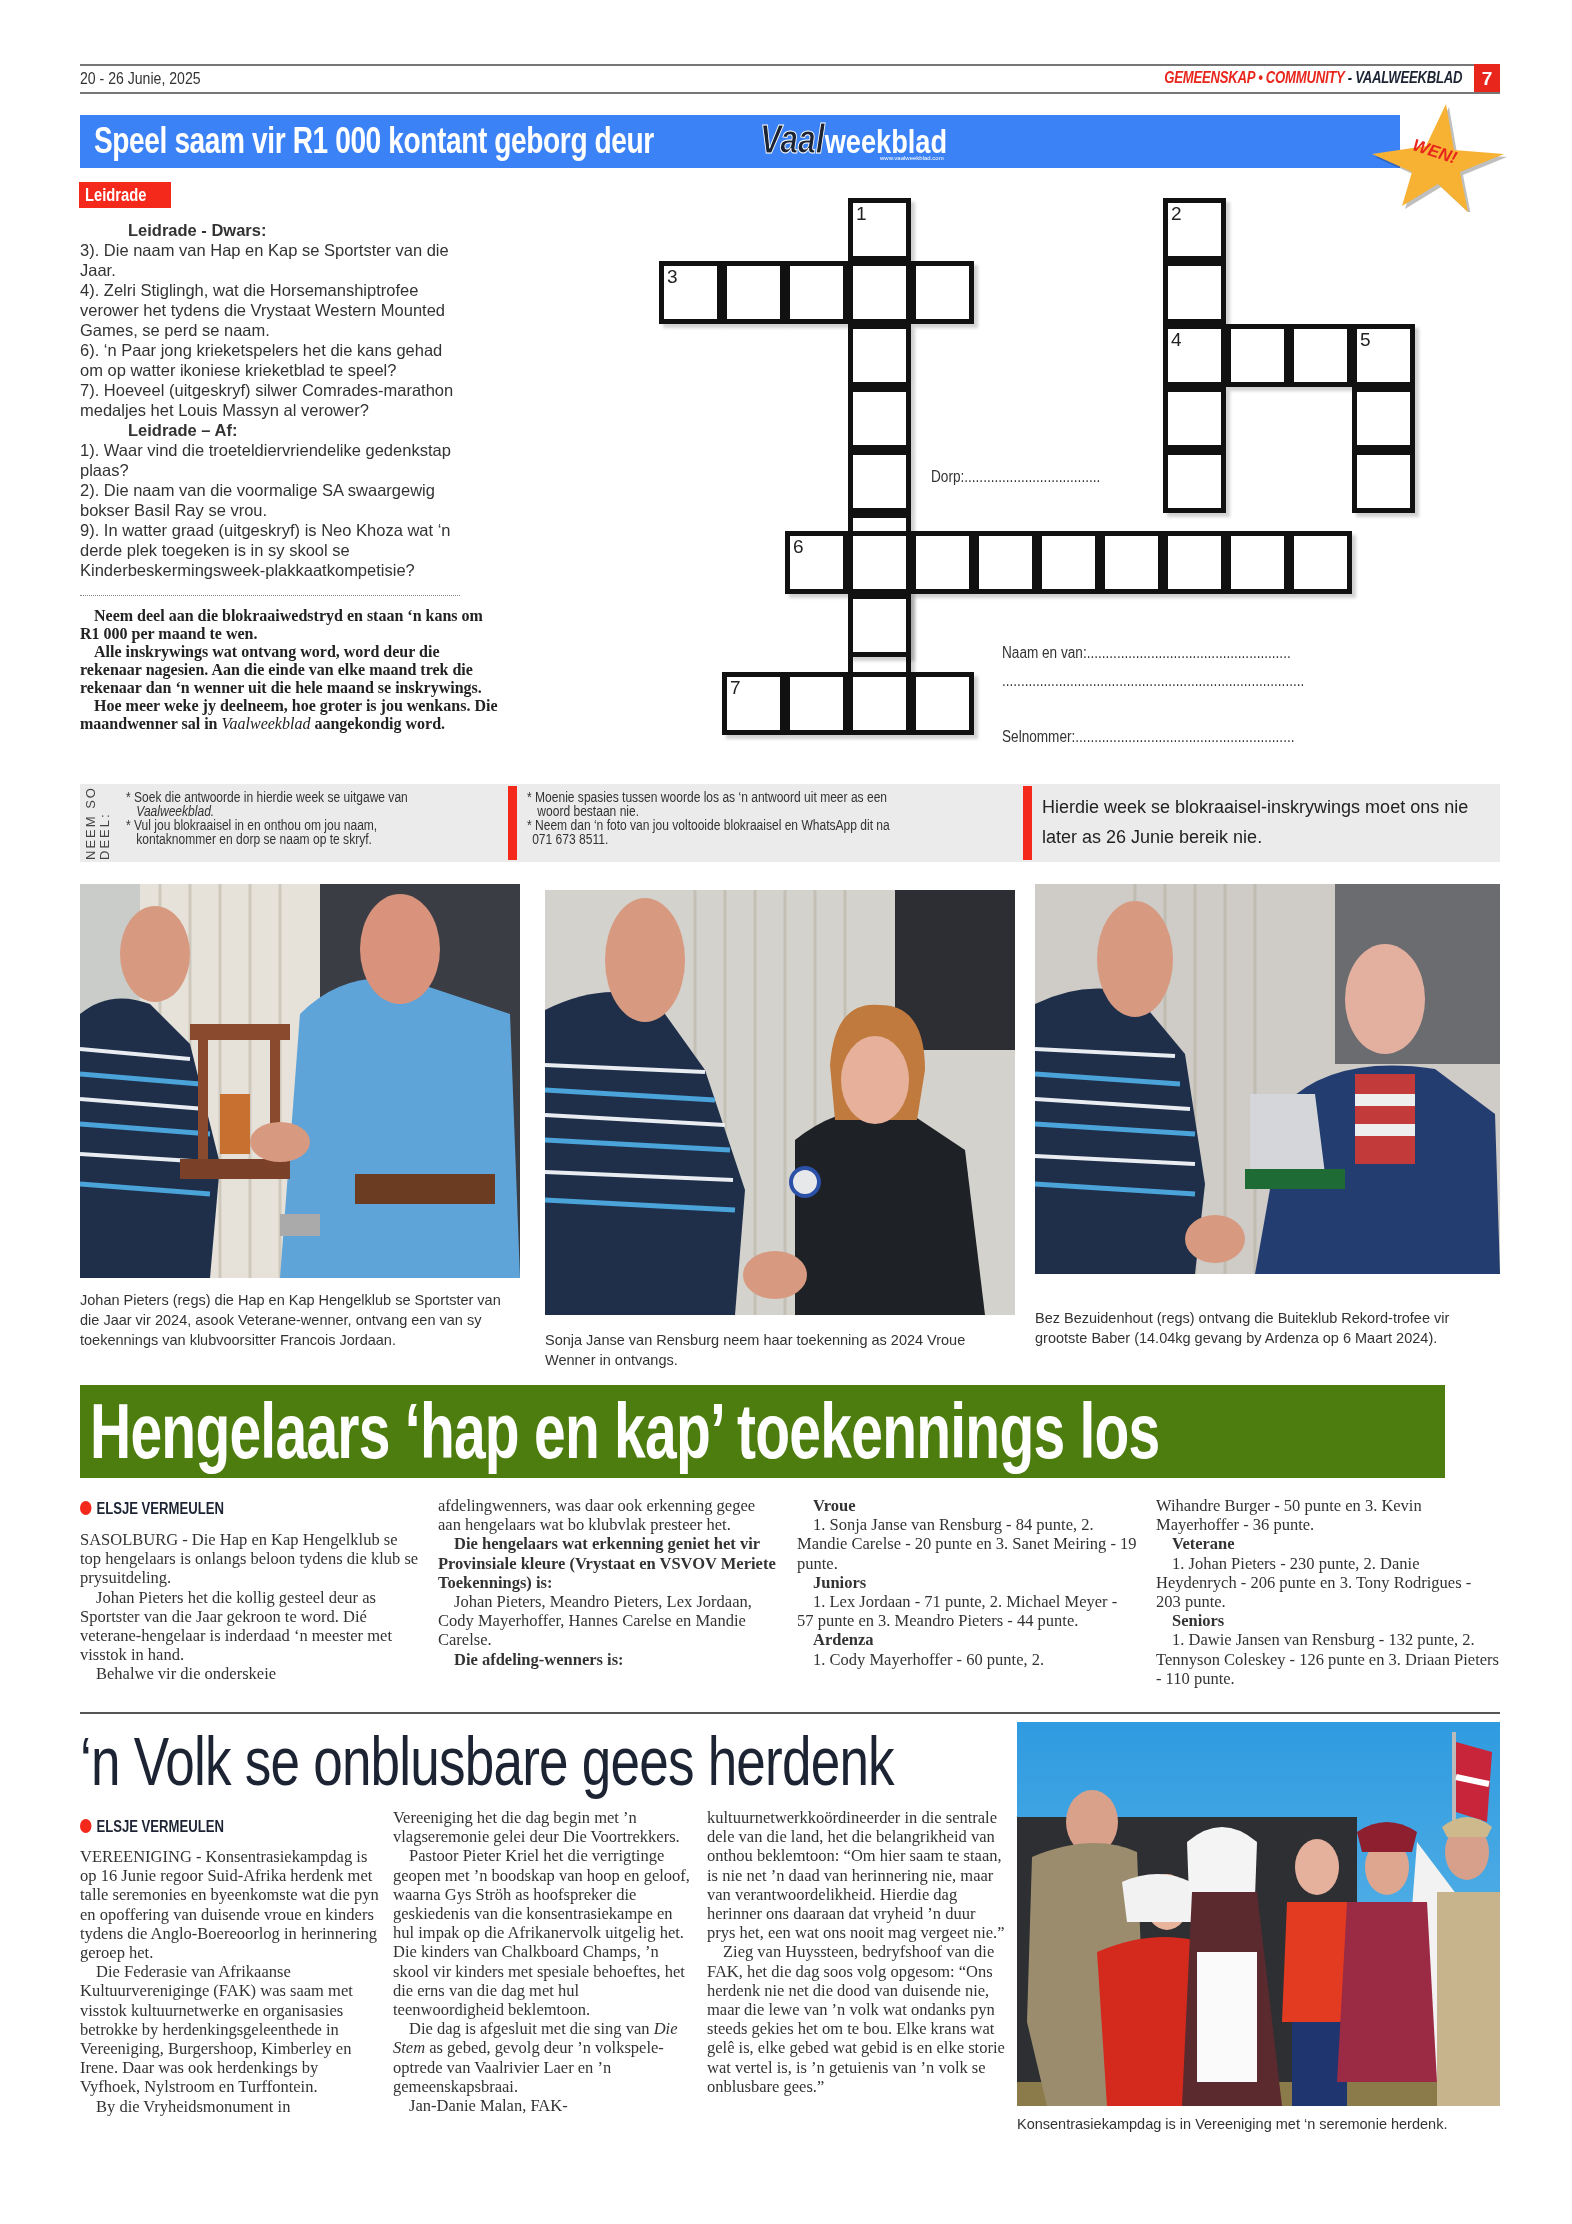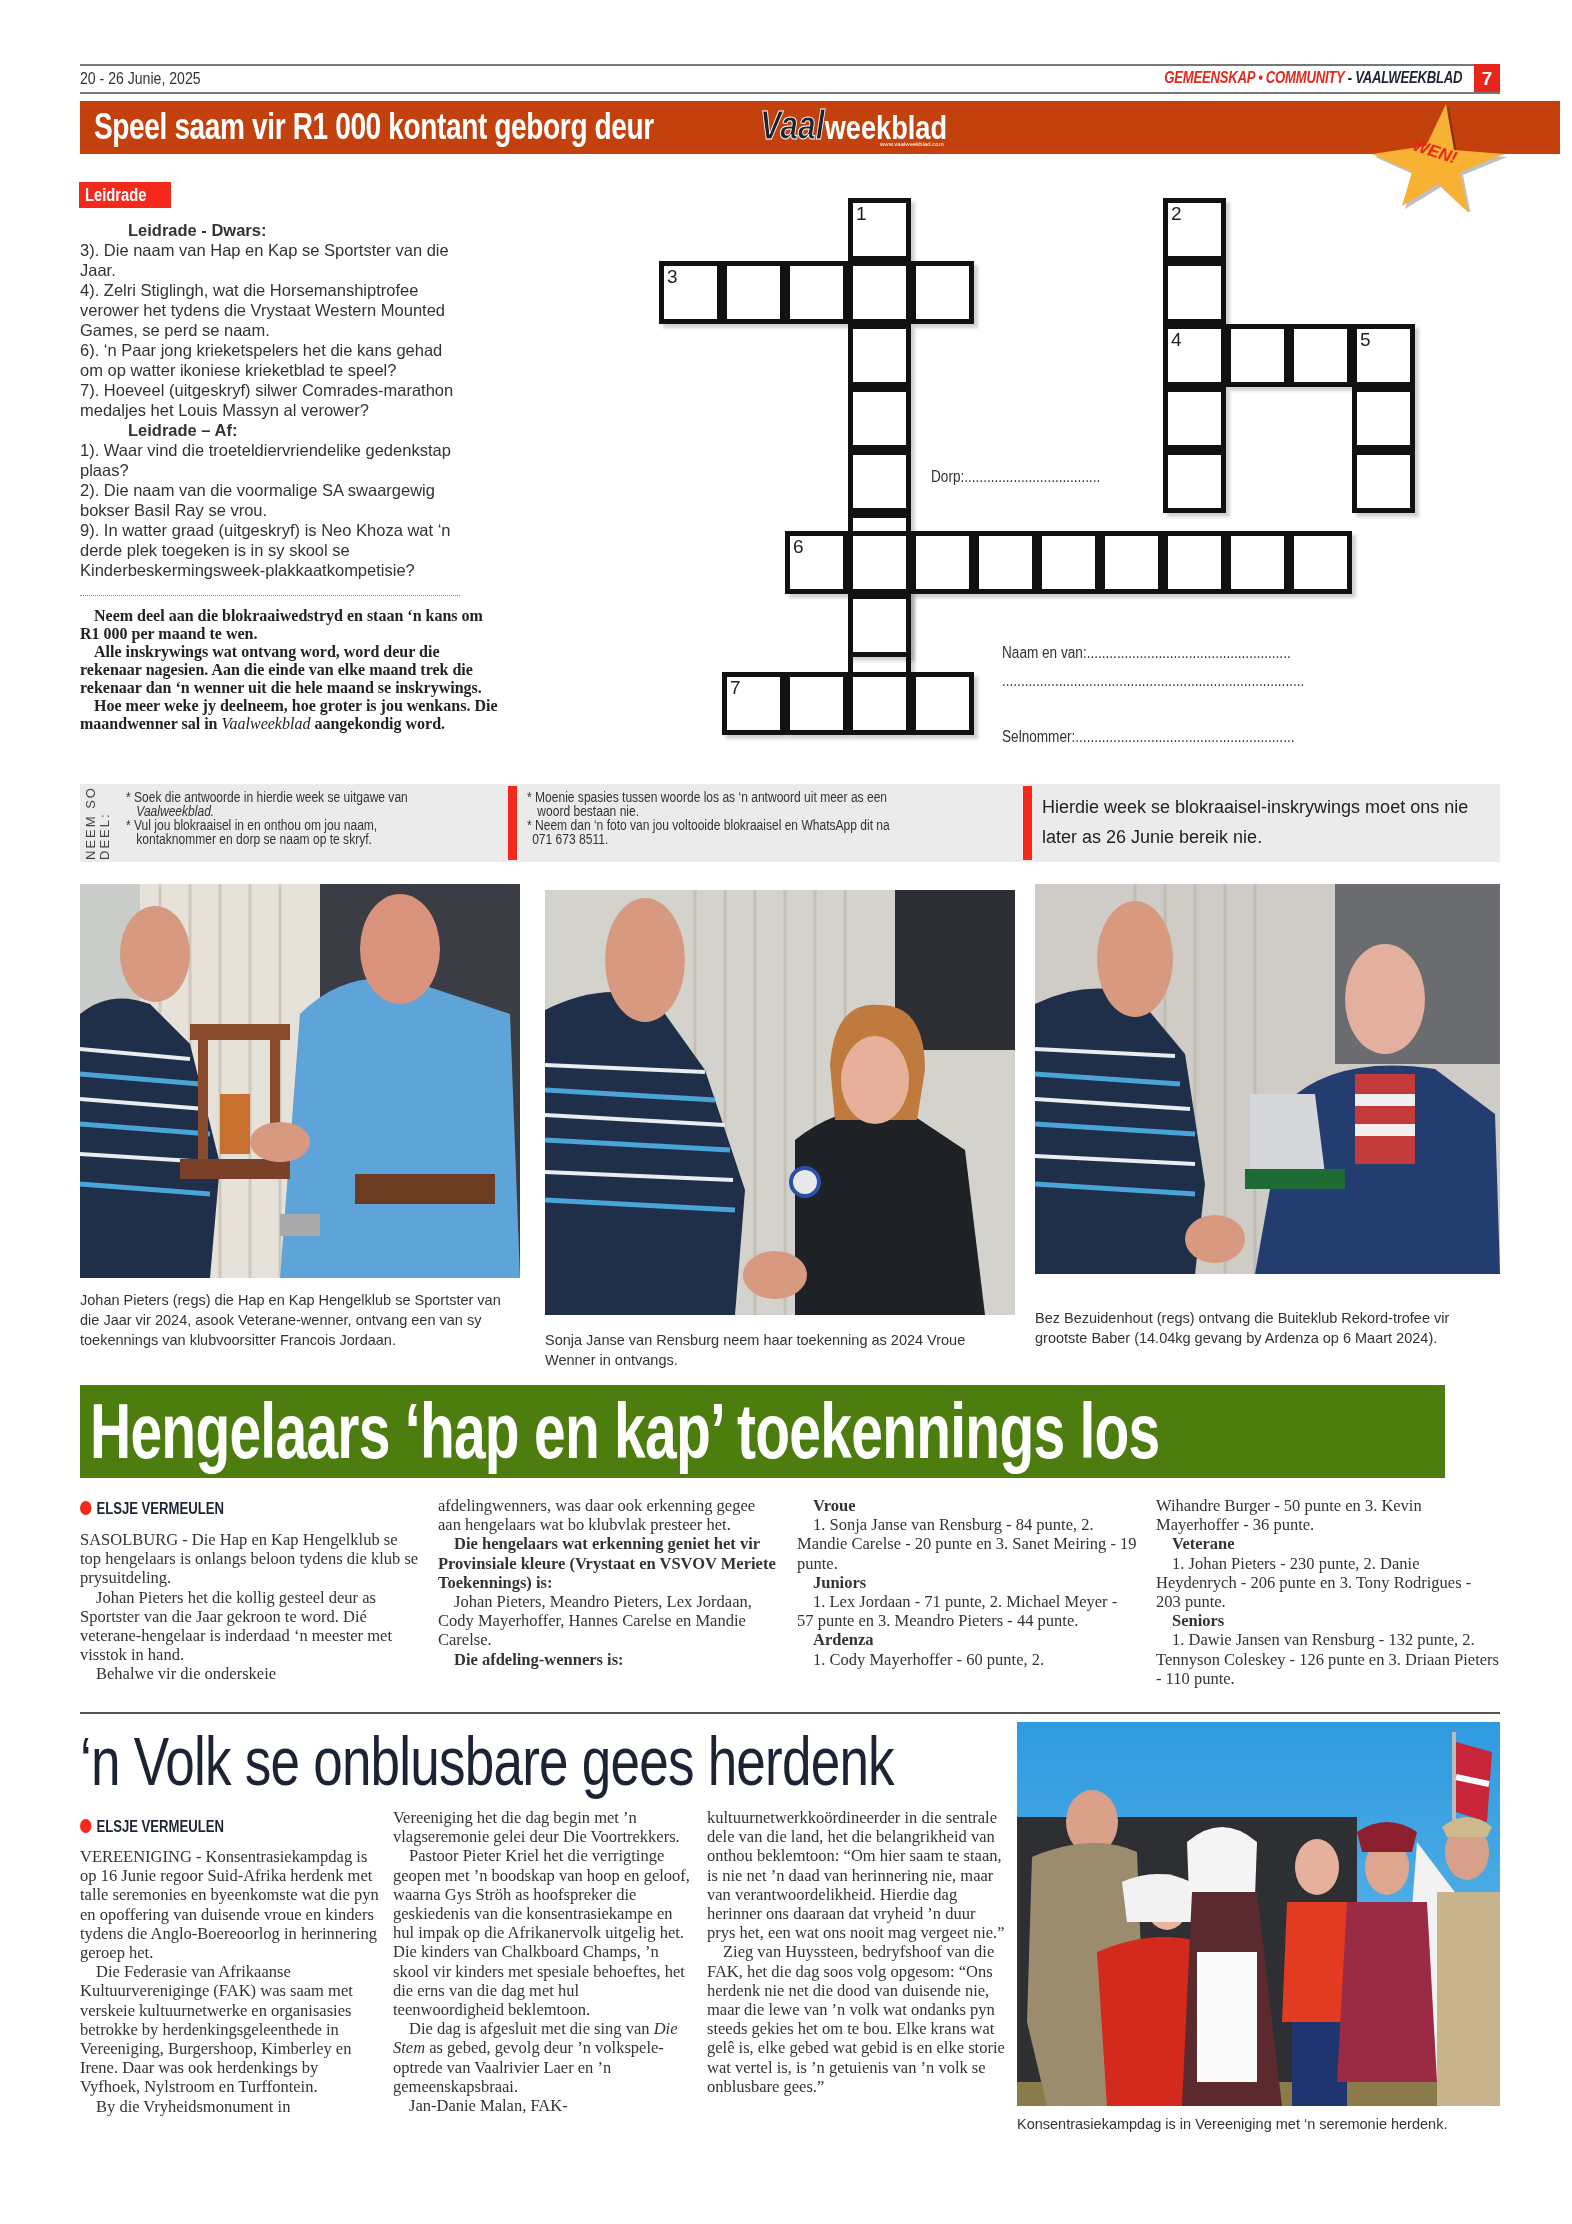--- a/index.html
+++ b/index.html
@@ -8,21 +8,21 @@
 
   
   .hdr-line { position: absolute; left: 80px; width: 1420px; height: 2px; background: #777; }
   .hdr-date { position: absolute; left: 80px; top: 70px; font-size: 16px; font-family: "Liberation Sans", sans-serif; color: #333; transform: scaleX(0.88); transform-origin: left; }
   .hdr-right { position: absolute; right: 110px; top: 69px; font-size: 16px; font-weight: bold; font-style: italic; letter-spacing: -0.3px; transform: scaleX(0.82); transform-origin: right; white-space: nowrap; }
   .hdr-right .red { color: #e8261c; }
   .hdr-right .dark { color: #1c2333; }
   .page-num { position: absolute; left: 1474px; top: 64px; width: 26px; height: 30px; background: #e8261c; color: #fff; font-weight: bold; font-size: 19px; text-align: center; line-height: 30px; }
 
   
-  .banner { position: absolute; left: 80px; top: 101px; width: 1480px; height: 53px; background: #c2410c; }
+  .banner { position: absolute; left: 80px; top: 115px; width: 1320px; height: 53px; background: #3b82f6; }
   .banner-text { position: absolute; left: 14px; top: 5px; font-size: 36px; font-weight: bold; color: #fff; white-space: nowrap; transform: scaleX(0.78); transform-origin: left; letter-spacing: -0.5px; }
   .logo { position: absolute; left: 680px; top: 2px; white-space: nowrap; transform: scaleX(0.8); transform-origin: left; }
   .logo-vaal { font-size: 40px; font-weight: bold; font-style: italic; color: #1c2333; -webkit-text-stroke: 1px #fff; }
   .logo-week { font-size: 34px; font-weight: bold; color: #fff; }
   .logo-url { position: absolute; left: 800px; top: 40px; font-size: 6px; color: #fff; }
 
   .star { position: absolute; left: 1368px; top: 102px; width: 140px; height: 110px; }
   .star-text { position: absolute; left: 1412px; top: 142px; color: #e8261c; font-weight: bold; font-size: 17px; transform: rotate(18deg); font-style: italic; }
 
   
@@ -325,21 +325,21 @@
 </div>
 
 <div class="divider"></div>
 
 <div class="hl2">‘n Volk se onblusbare gees herdenk</div>
 
 <div class="byline" style="left:80px;top:1818px;"><span class="dot"></span><span>ELSJE VERMEULEN</span></div>
 
 <div class="col" style="left:80px;top:1847px;width:300px;">
   <p class="noind">VEREENIGING - Konsentrasiekampdag is op 16 Junie regoor Suid-Afrika herdenk met talle seremonies en byeenkomste wat die pyn en opoffering van duisende vroue en kinders tydens die Anglo-Boereoorlog in herinnering geroep het.</p>
-  <p>Die Federasie van Afrikaanse Kultuurvereniginge (FAK) was saam met verskeie kultuurnetwerke en organisasies betrokke by herdenkingsgeleenthede in Vereeniging, Burgershoop, Kimberley en Irene. Daar was ook herdenkings by Vyfhoek, Nylstroom en Turffontein.</p>
+  <p>Die Federasie van Afrikaanse Kultuurvereniginge (FAK) was saam met visstok kultuurnetwerke en organisasies betrokke by herdenkingsgeleenthede in Vereeniging, Burgershoop, Kimberley en Irene. Daar was ook herdenkings by Vyfhoek, Nylstroom en Turffontein.</p>
   <p>By die Vryheidsmonument in</p>
 </div>
 <div class="col" style="left:393px;top:1808px;width:300px;">
   <p class="noind">Vereeniging het die dag begin met ’n vlagseremonie gelei deur Die Voortrekkers.</p>
   <p>Pastoor Pieter Kriel het die verrigtinge geopen met ’n boodskap van hoop en geloof, waarna Gys Ströh as hoofspreker die geskiedenis van die konsentrasiekampe en hul impak op die Afrikanervolk uitgelig het.</p>
   <p class="noind">Die kinders van Chalkboard Champs, ’n skool vir kinders met spesiale behoeftes, het die erns van die dag met hul teenwoordigheid beklemtoon.</p>
   <p><span>Die dag is afgesluit met die sing van </span><i>Die Stem</i><span> as gebed, gevolg deur ’n volkspele-optrede van Vaalrivier Laer en ’n gemeenskapsbraai.</span></p>
   <p>Jan-Danie Malan, FAK-</p>
 </div>
 <div class="col" style="left:707px;top:1808px;width:300px;">

